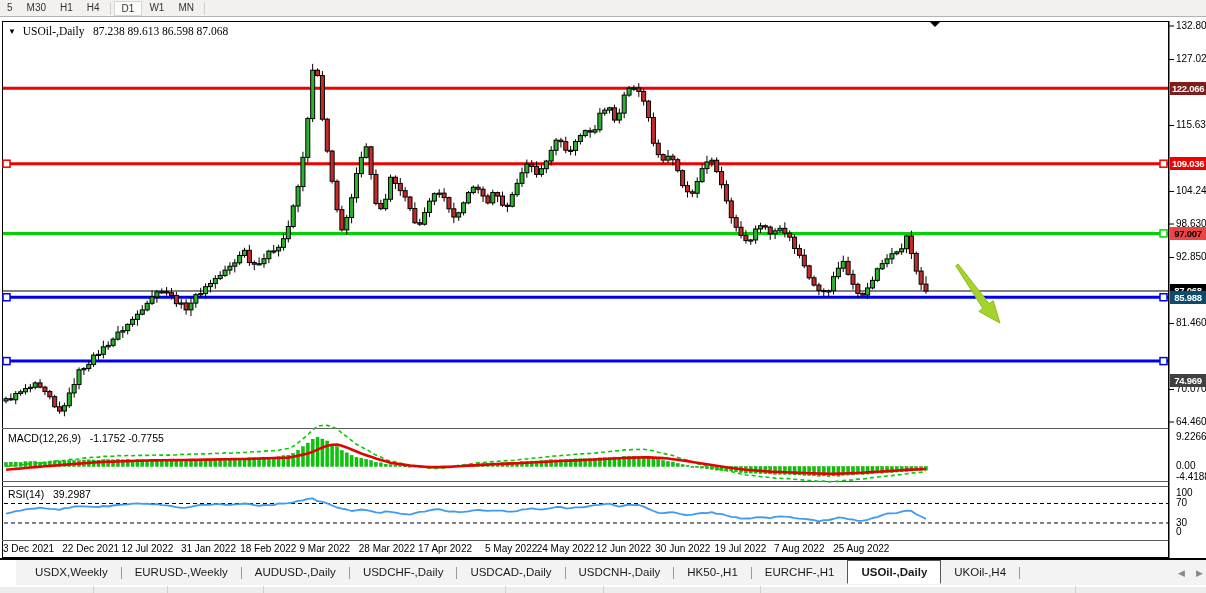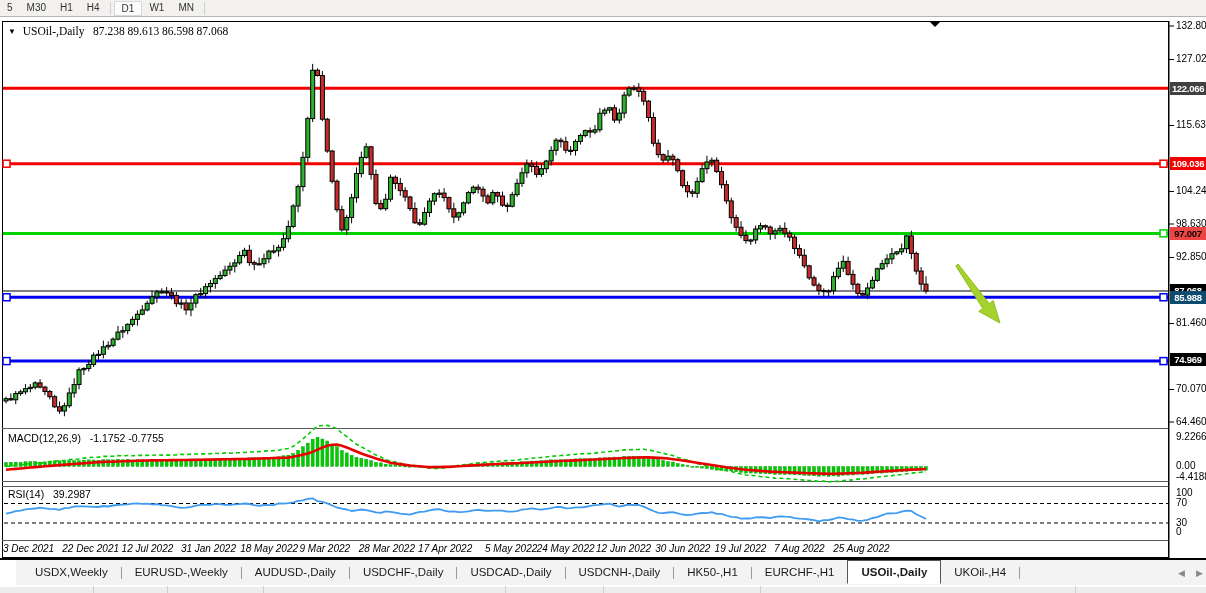--- a/index.html
+++ b/index.html
@@ -16,21 +16,21 @@
             border:1px solid #000;box-sizing:border-box;background:#fff;}
   .chart-title{position:absolute;left:8px;top:25px;font-size:11.5px;color:#000;white-space:nowrap;font-family:Liberation Serif, serif;}
   .chart-title .tri{font-size:8px;vertical-align:1px;margin-right:4px;}
   .panel-sep{position:absolute;left:2px;width:1167px;height:1px;background:#5a5a5a;}
   .ind-label{position:absolute;left:8px;font-size:10.5px;color:#000;white-space:nowrap;}
   
   .axis-text{position:absolute;font-size:10px;color:#000;white-space:nowrap;}
   .chip{position:absolute;left:1170px;width:36px;height:13px;font-size:9.5px;font-weight:700;
         line-height:13px;text-align:center;letter-spacing:-0.3px;}
   
-  .date-label{position:absolute;top:543px;font-size:10px;color:#000;white-space:nowrap;font-style:italic;}
+  .date-label{position:absolute;top:543px;font-size:10px;color:#000;white-space:nowrap;}
   
   .bottom-line{position:absolute;left:0;top:558px;width:1206px;height:2px;background:#000;}
   
   .tabbar{position:absolute;left:16px;top:560px;width:1206px;height:25px;background:#f3f3f3;
           display:flex;align-items:center;padding-left:6px;box-sizing:border-box;font-size:11.5px;color:#1a1a1a;}
   .tab{padding:0 13px;height:23px;line-height:23px;white-space:nowrap;cursor:default;}
   .tab.active{background:#fff;border:1px solid #555;border-bottom:1px solid #fff;font-weight:700;height:22px;line-height:22px;margin-top:-2px;}
   .tabsep{width:1px;height:12px;background:#9a9a9a;}
   .tabscroll{position:absolute;top:568px;font-size:9px;color:#8a8a8a;cursor:default;}
   
@@ -686,40 +686,40 @@
   <div id="price-axis">
       <div class="axis-text" style="left:1176px;top:20px">132.800</div>
       <div class="axis-text" style="left:1176px;top:53.49253731343291px">127.020</div>
       <div class="axis-text" style="left:1176px;top:119.4925373134329px">115.630</div>
       <div class="axis-text" style="left:1176px;top:185.49253731343288px">104.240</div>
       <div class="axis-text" style="left:1176px;top:218.00000000000006px">98.630</div>
       <div class="axis-text" style="left:1176px;top:251.49253731343288px">92.850</div>
       <div class="axis-text" style="left:1176px;top:317.4925373134329px">81.460</div>
       <div class="axis-text" style="left:1176px;top:383.4925373134329px">70.070</div>
       <div class="axis-text" style="left:1176px;top:416px">64.460</div>
-      <div class="chip" style="top:81.69877085162426px;background:#404040;color:#ffffff">122.066</div>
+      <div class="chip" style="top:81.69877085162426px;background:#7f1d1d;color:#ffffff">122.066</div>
       <div class="chip" style="top:157.20184372256367px;background:#f20000;color:#ffffff">109.036</div>
       <div class="chip" style="top:226.90456540825284px;background:#ef4444;color:#000000">97.007</div>
       <div class="chip" style="top:284.4966637401229px;background:#000000;color:#ffffff">87.068</div>
       <div class="chip" style="top:290.75478489903423px;background:#0c4a6e;color:#ffffff">85.988</div>
-      <div class="chip" style="top:353px;background:#000000;color:#ffffff">74.969</div>
+      <div class="chip" style="top:374px;background:#404040;color:#ffffff">74.969</div>
       <div class="axis-text" style="left:1176px;top:431px">9.2266</div>
       <div class="axis-text" style="left:1176px;top:460px">0.00</div>
       <div class="axis-text" style="left:1176px;top:471px">-4.4188</div>
       <div class="axis-text" style="left:1176px;top:487px">100</div>
       <div class="axis-text" style="left:1176px;top:497px">70</div>
       <div class="axis-text" style="left:1176px;top:517px">30</div>
       <div class="axis-text" style="left:1176px;top:526px">0</div>
     </div>
   <div id="date-axis">
       <div class="date-label" style="left:3px">3 Dec 2021</div>
       <div class="date-label" style="left:62.3px">22 Dec 2021</div>
       <div class="date-label" style="left:121.6px">12 Jul 2022</div>
       <div class="date-label" style="left:180.89999999999998px">31 Jan 2022</div>
-      <div class="date-label" style="left:240.2px">18 May 2022</div>
+      <div class="date-label" style="left:240.2px">18 Feb 2022</div>
       <div class="date-label" style="left:299.5px">9 Mar 2022</div>
       <div class="date-label" style="left:358.79999999999995px">28 Mar 2022</div>
       <div class="date-label" style="left:418.09999999999997px">17 Apr 2022</div>
       <div class="date-label" style="left:485px">5 May 2022</div>
       <div class="date-label" style="left:536.6999999999999px">24 May 2022</div>
       <div class="date-label" style="left:596px">12 Jun 2022</div>
       <div class="date-label" style="left:655.3px">30 Jun 2022</div>
       <div class="date-label" style="left:714.5999999999999px">19 Jul 2022</div>
       <div class="date-label" style="left:773.9px">7 Aug 2022</div>
       <div class="date-label" style="left:833.1999999999999px">25 Aug 2022</div>

